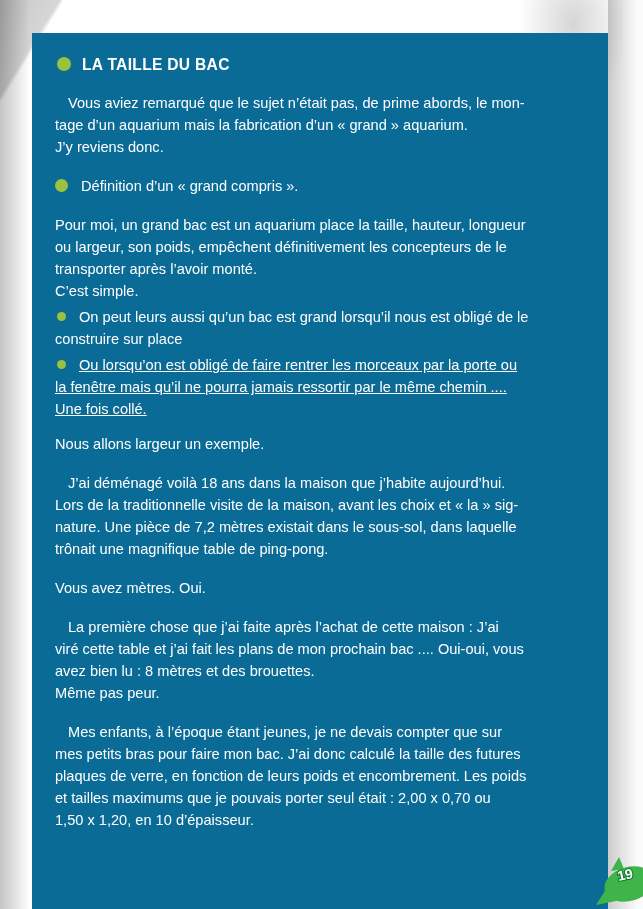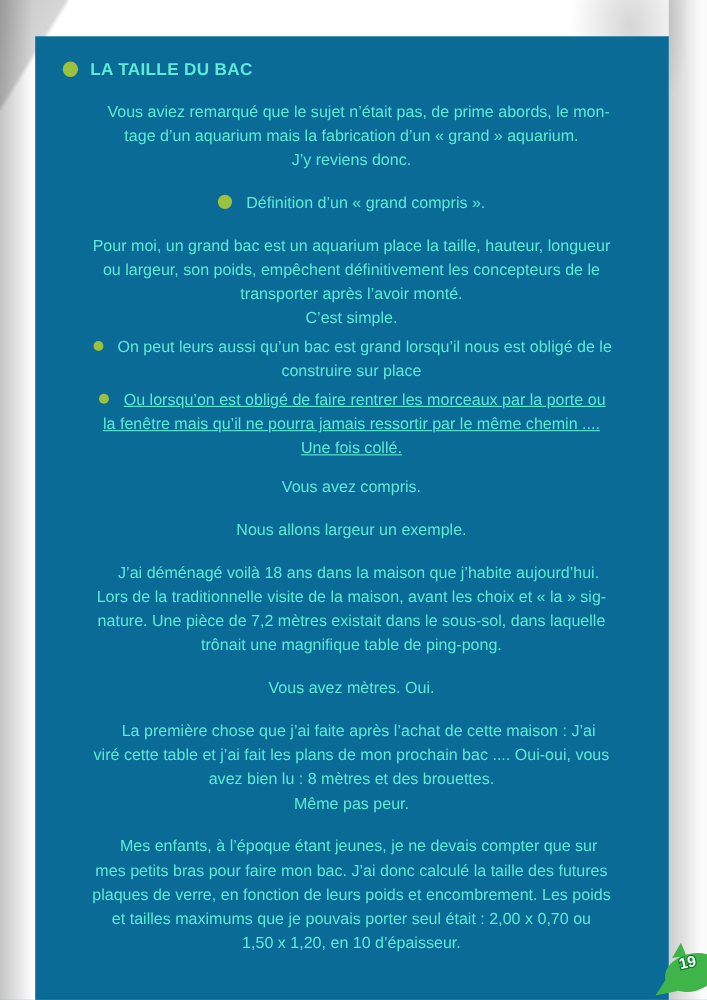--- a/index.html
+++ b/index.html
@@ -24,38 +24,38 @@
   }
   .shadow-right {
     position: absolute; left: 608px; right: 0; top: 0; bottom: 0;
     background: linear-gradient(to right, rgba(60,60,60,0.26), rgba(60,60,60,0.02) 85%);
   }
   .panel {
     position: absolute; left: 32px; top: 33px; width: 576px; height: 876px;
     box-sizing: border-box;
     background: #0a6b97;
     padding: 20px 24px 0 23px;
-    color: #5eead4;
+    color: #ffffff;
     font-size: 14.6px;
     line-height: 22px;
   }
   .title-row { margin: 0 0 16px 2px; white-space: nowrap; }
   .title-row h1 {
     display: inline; margin: 0;
     font-size: 15.6px; font-weight: bold; letter-spacing: 0.3px;
     vertical-align: middle;
   }
   .dot {
     display: inline-block; border-radius: 50%;
     background: #9cc23d; vertical-align: middle; margin-top: -3px;
   }
   .dot-lg { width: 14px; height: 14px; margin-right: 11px; }
   .dot-md { width: 13px; height: 13px; margin-right: 13px; }
   .dot-sm { width: 9px;  height: 9px;  margin-right: 13px; margin-left: 2px; }
-  .para { margin: 0 0 17px 0; white-space: pre-line; text-align: center; }
+  .para { margin: 0 0 17px 0; white-space: pre-line; }
   .para.tight { margin-bottom: 4px; }
   .para.after-list { margin-bottom: 13px; text-decoration: underline; }
   .para.last { margin-bottom: 0; }
   .indent { text-indent: 13px; }
   .bt { white-space: pre-line; }
   .fish { position: absolute; left: 595px; top: 856px; width: 58px; height: 52px; }
 </style>
 </head>
 <body>
 
@@ -77,21 +77,20 @@
 ou largeur, son poids, empêchent définitivement les concepteurs de le
 transporter après l’avoir monté.
 C’est simple.</p>
 
   <p class="para tight"><span class="dot dot-sm"></span><span class="bt">On peut leurs aussi qu’un bac est grand lorsqu’il nous est obligé de le
 construire sur place</span></p>
   <p class="para after-list"><span class="dot dot-sm"></span><span class="bt">Ou lorsqu’on est obligé de faire rentrer les morceaux par la porte ou
 la fenêtre mais qu’il ne pourra jamais ressortir par le même chemin ....
 Une fois collé.</span></p>
 
-  <p class="para">Vous avez compris.</p>
   <p class="para">Nous allons largeur un exemple.</p>
   <p class="para indent">J’ai déménagé voilà 18 ans dans la maison que j’habite aujourd’hui.
 Lors de la traditionnelle visite de la maison, avant les choix et « la » sig-
 nature. Une pièce de 7,2 mètres existait dans le sous-sol, dans laquelle
 trônait une magnifique table de ping-pong.</p>
   <p class="para">Vous avez mètres. Oui.</p>
   <p class="para indent">La première chose que j’ai faite après l’achat de cette maison : J’ai
 viré cette table et j’ai fait les plans de mon prochain bac .... Oui-oui, vous
 avez bien lu : 8 mètres et des brouettes.
 Même pas peur.</p>

